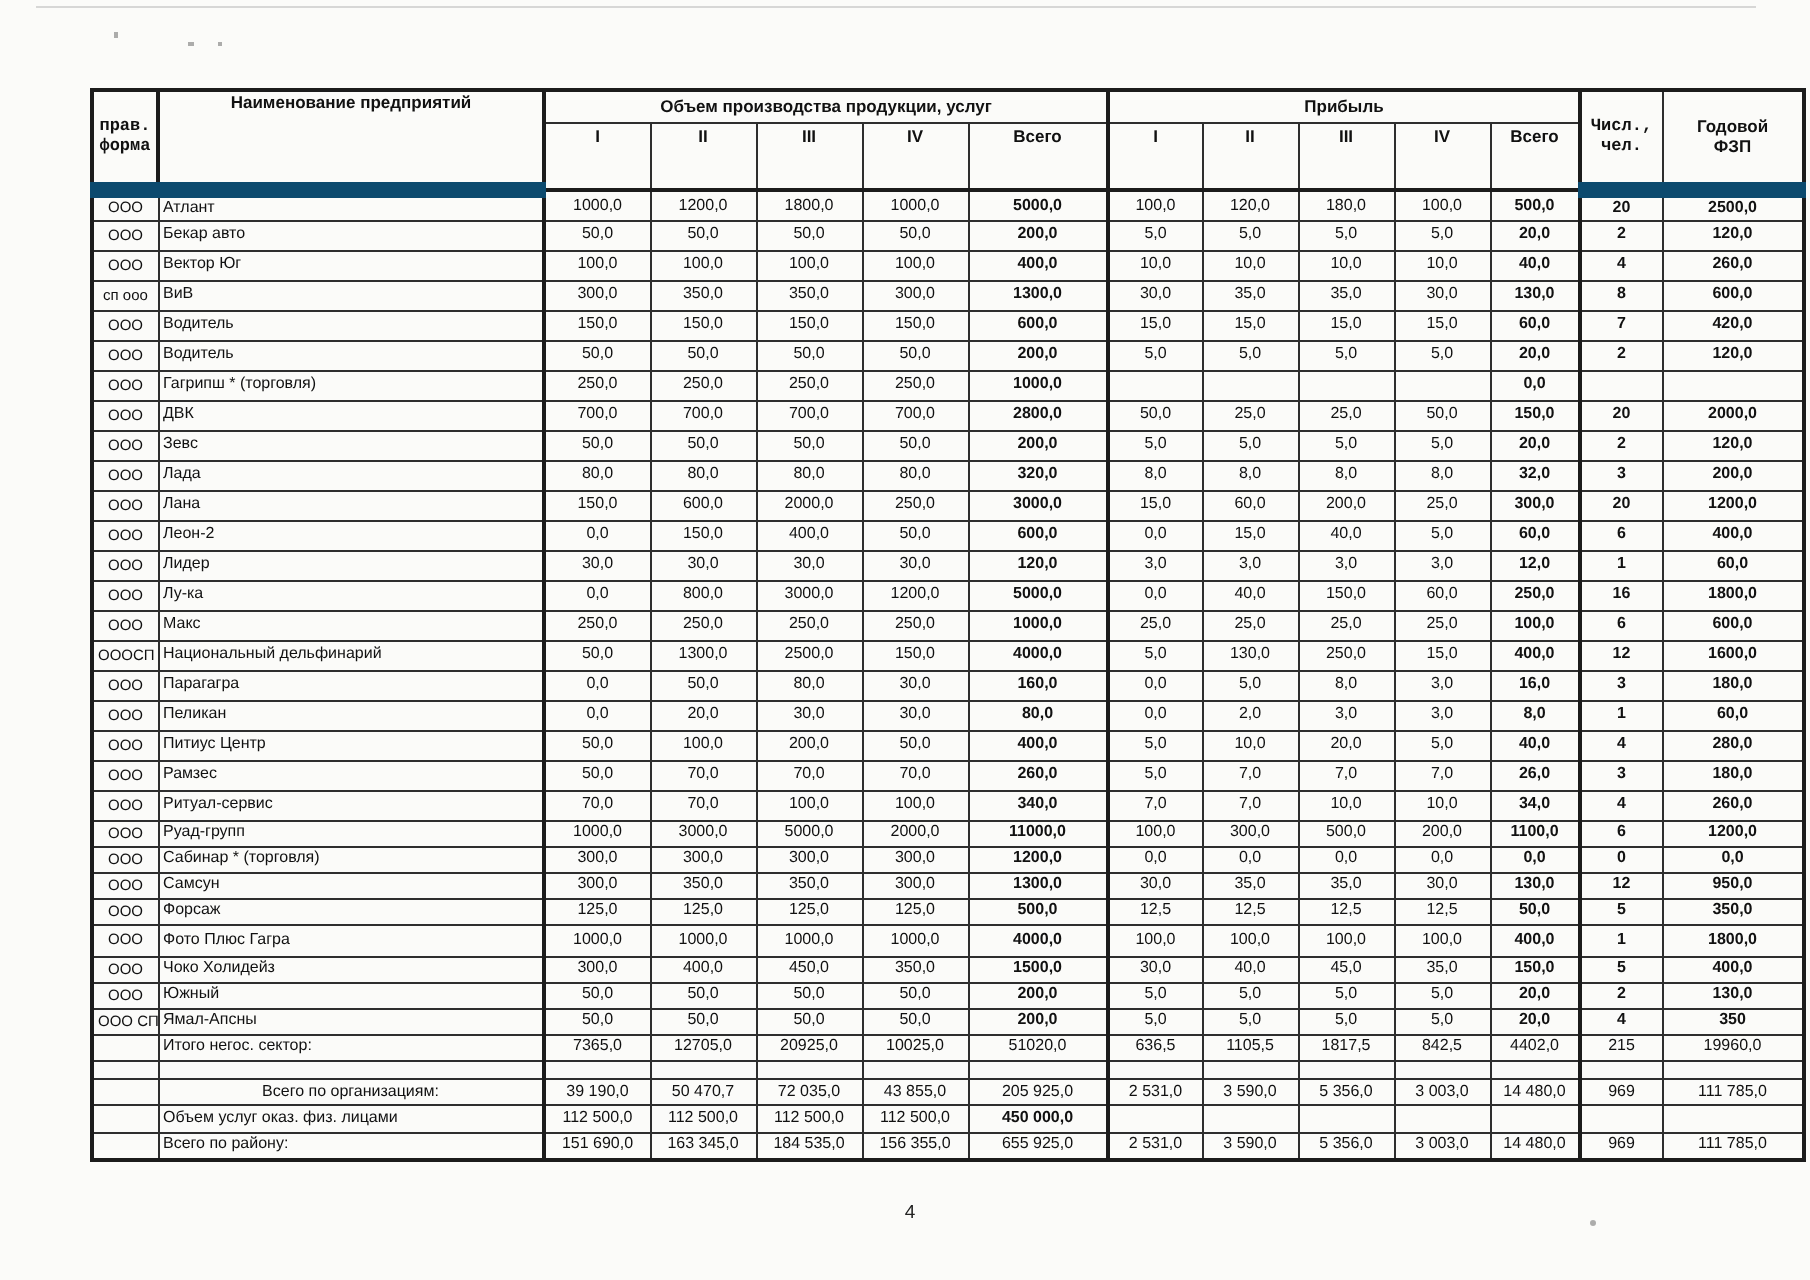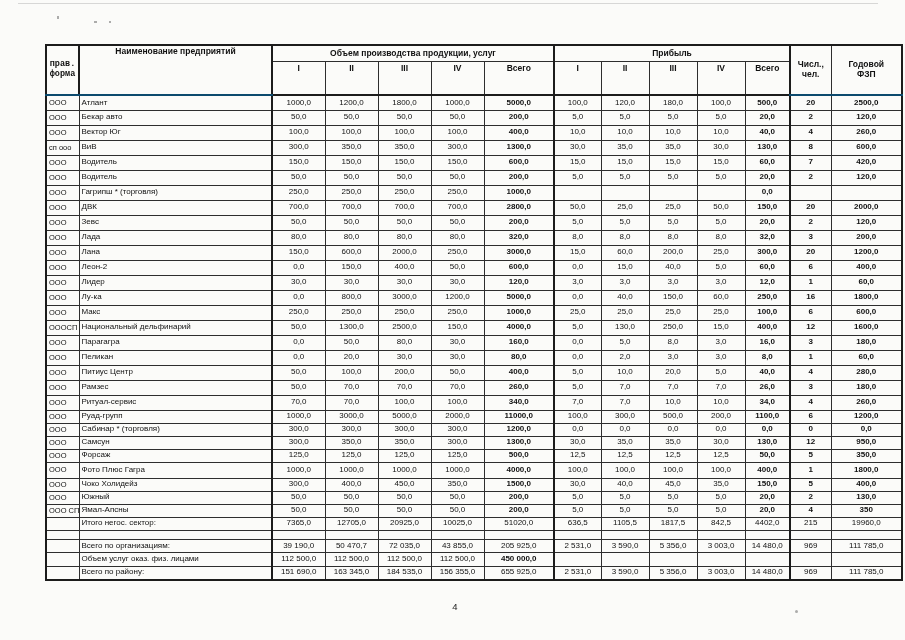--- a/index.html
+++ b/index.html
@@ -25,31 +25,31 @@
   }
   th,td{
     border:1px solid #2e2e2e;
     font-size:8px;line-height:1.05;
     padding:0 2px;overflow:hidden;white-space:nowrap;
     vertical-align:middle;
   }
   th{font-weight:bold;font-size:8.5px;text-align:center;padding:1px;}
   thead tr.grp th{height:13px;}
   thead tr.sub th{height:29px;vertical-align:top;padding-top:2px;border-bottom:2px solid #1c1c1c;}
-  thead th[rowspan]{border-bottom:2px solid #0c4a6e;}
+  thead th[rowspan]{border-bottom:8px solid #0c4a6e;}
   th.name-h{vertical-align:top;}
   .wrap{display:inline-block;white-space:normal;line-height:1.15;}
   .w30{max-width:30px;font-family:Liberation Mono, monospace;}
-  .w32{max-width:32px;}
+  .w32{max-width:32px;font-family:Liberation Mono, monospace;}
   .w46{max-width:46px;}
 
-  td.form{text-align:left;font-size:7.5px;}
+  td.form{text-align:center;font-size:7.5px;}
   td.name{text-align:left;margin-left:28px;}
   td.num{text-align:center;}
-  td.center{}
+  td.center{text-align:center;}
   .total-col{font-weight:bold;}
   .bl2{border-left:2px solid #1c1c1c;}
 
   tr.data{height:15px;}
   tr.compact{height:13px;}
   tr.tall{height:16px;}
   tr.gap{height:9px;}
   tr.sum{height:13.5px;}
   tr.total-row td{font-weight:normal;}
 </style>

